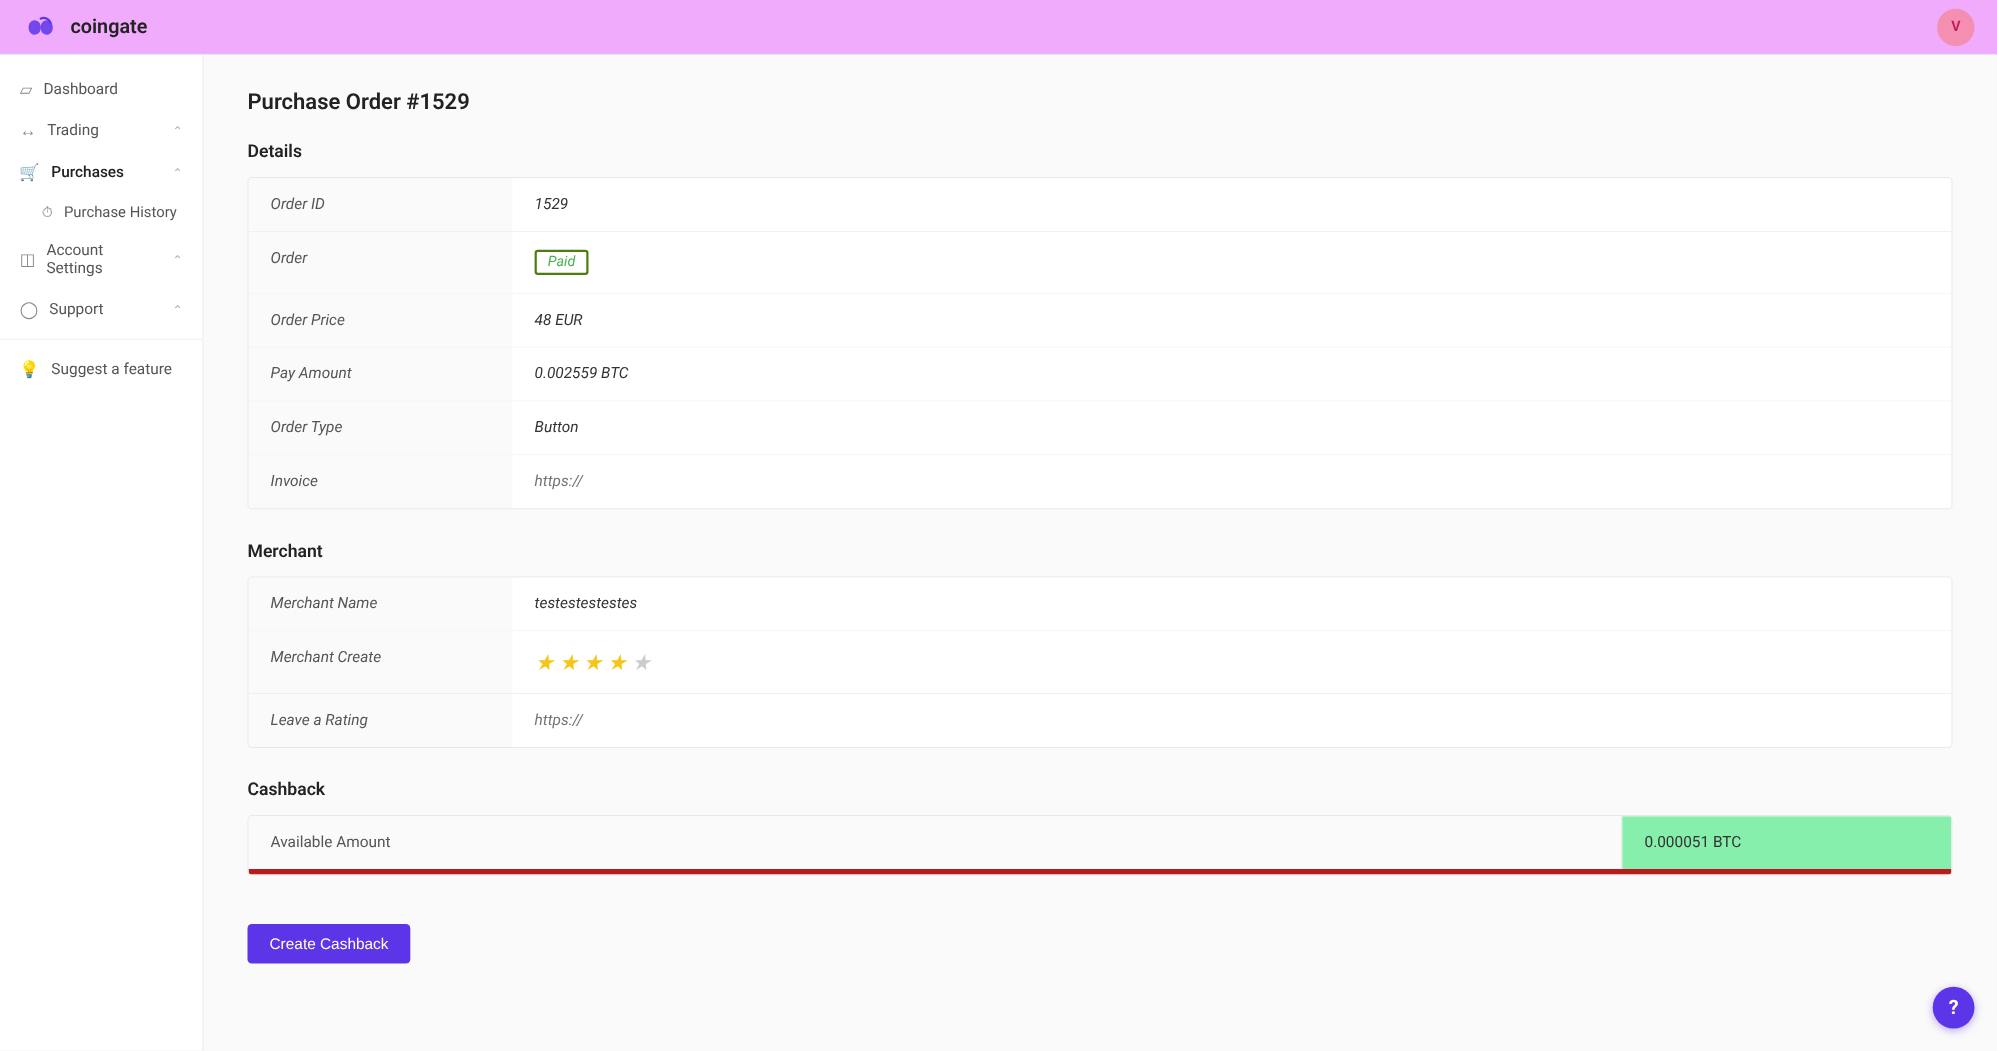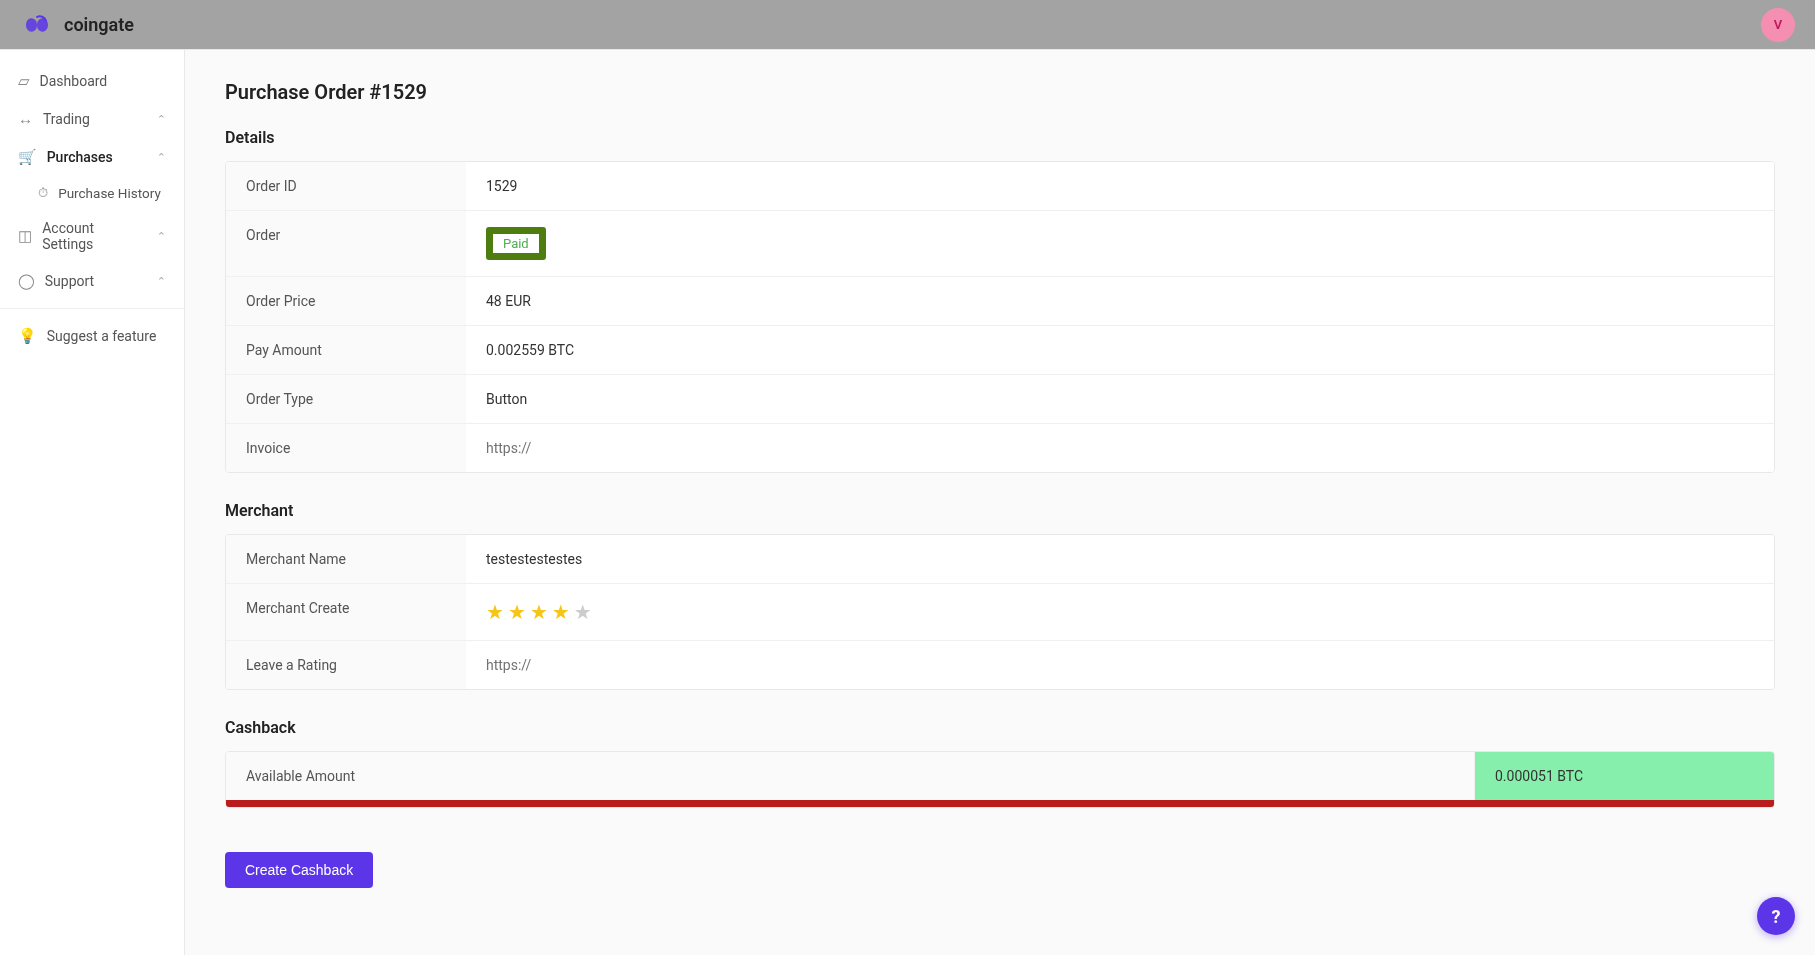--- a/index.html
+++ b/index.html
@@ -1,21 +1,21 @@
 <!DOCTYPE html>
 <html><head>
   <meta charset="utf-8">
   <style>
     * { box-sizing: border-box; margin: 0; padding: 0; }
     body { font-family: -apple-system, BlinkMacSystemFont, 'Segoe UI', Roboto, sans-serif; background: #f5f5f5; display: flex; flex-direction: column; height: 100vh; }
 
     
     .topbar {
       display: flex; align-items: center; justify-content: space-between;
-      height: 50px; background: #a3a3a3; border-bottom: 1px solid #e8e8e8;
+      height: 50px; background: #f0abfc; border-bottom: 1px solid #e8e8e8;
       padding: 0 20px; position: fixed; top: 0; left: 0; right: 0; z-index: 100;
     }
     .topbar-logo { display: flex; align-items: center; gap: 8px; }
     .logo-icon { width: 36px; height: 24px; }
     .logo-text { font-size: 18px; font-weight: 600; color: #222; }
     .avatar {
       width: 34px; height: 34px; border-radius: 50%; background: #f48fb1;
       display: flex; align-items: center; justify-content: center;
       font-size: 13px; font-weight: 600; color: #c2185b;
     }
@@ -50,43 +50,43 @@
     }
     .page-title { font-size: 20px; font-weight: 600; color: #222; margin-bottom: 24px; }
     .section-title { font-size: 16px; font-weight: 600; color: #222; margin-bottom: 14px; }
 
     
     .card {
       background: #fff; border: 1px solid #e8e8e8; border-radius: 4px;
       margin-bottom: 28px; overflow: hidden;
     }
     .table-row {
-      display: flex; border-bottom: 1px solid #f0f0f0;
+      display: flex; border-bottom: 1px solid #f0f0f0; font-style: italic;
     }
     .table-row:last-child { border-bottom: none; }
     .table-label {
       width: 240px; min-width: 240px; padding: 16px 20px;
       font-size: 14px; color: #555; background: #fafafa; font-weight: 400;
     }
     .table-value {
       flex: 1; padding: 16px 20px;
       font-size: 14px; color: #333; background: #fff;
     }
     .status-badge {
       display: inline-block; padding: 2px 10px;
-      border: 7px solid #4d7c0f; border-radius: 3px;
+      border: 2px solid #4d7c0f; border-radius: 3px;
       color: #4caf50; font-size: 13px;
     }
     .link-text { color: #737373; text-decoration: none; }
     .stars { display: flex; gap: 4px; }
     .star { color: #f5c518; font-size: 20px; }
 
     
     .cashback-row {
-      display: flex; border-bottom: 7px solid #b91c1c;
+      display: flex; border-bottom: 5px solid #b91c1c;
     }
     .cashback-label {
       flex: 1; padding: 16px 20px; font-size: 14px; color: #555; background: #fafafa;
     }
     .cashback-value {
       width: 300px; min-width: 300px; padding: 16px 20px; font-size: 14px; color: #333; background: #86efac;
       border-left: 1px solid #f0f0f0;
     }
 
     .create-cashback-btn {

